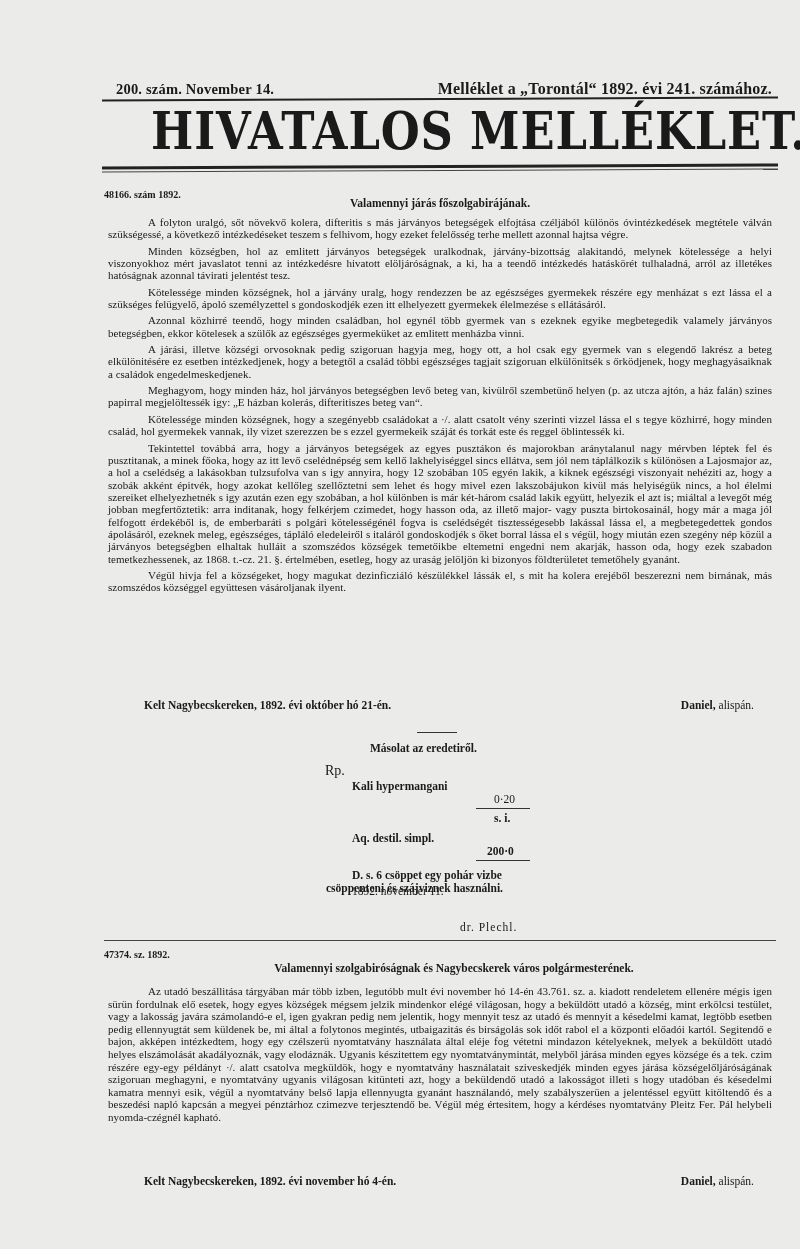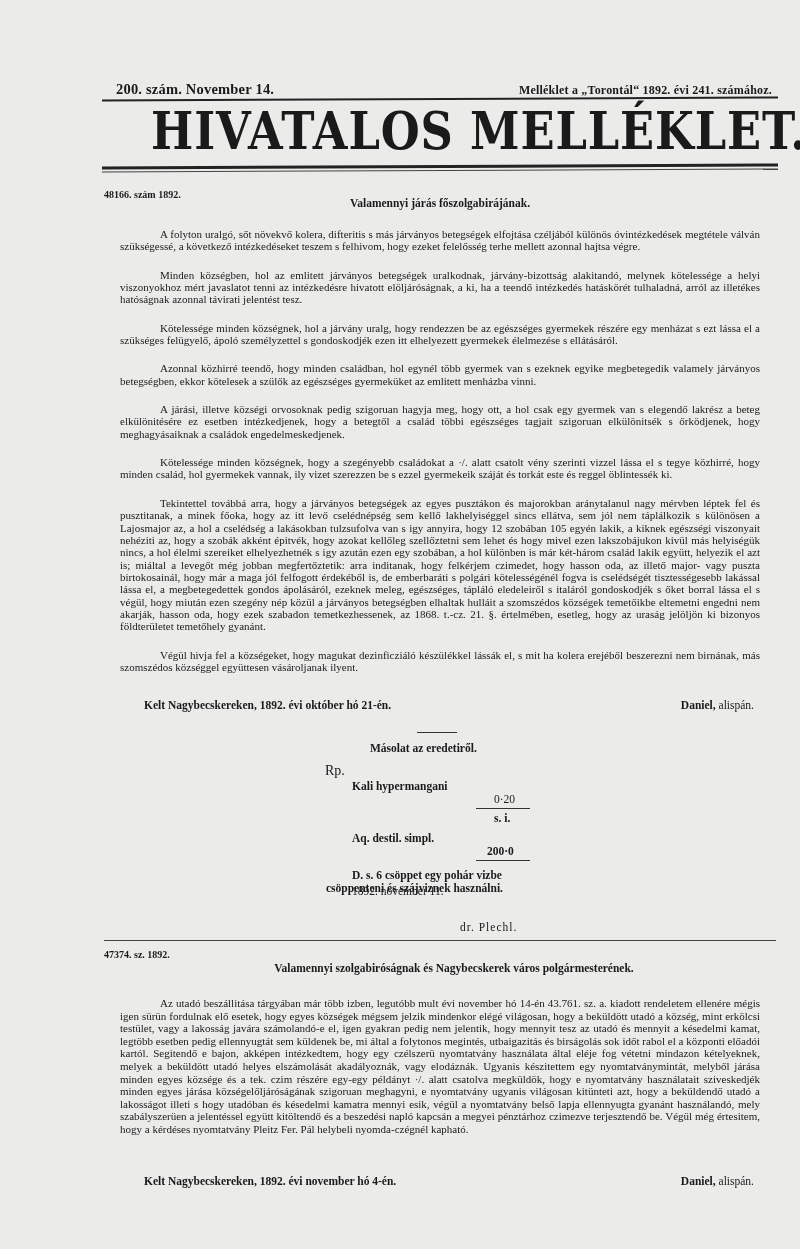--- a/index.html
+++ b/index.html
@@ -8,38 +8,38 @@
       background: #ebebea;
       font-family: "Liberation Serif", "DejaVu Serif", serif;
       color: #1a1a1a;
     }
     .page { position: relative; width: 800px; height: 956px; padding-left: 38px; }
     .masthead-top {
       position: absolute; left: 104px; top: 78px; width: 672px; height: 20px;
       font-weight: bold; font-size: 13px;
     }
     .masthead-top .left { position: absolute; left: 12px; bottom: 0; font-size: 14.5px; letter-spacing: 0.2px; }
-    .masthead-top .right { position: absolute; right: 4px; bottom: 0; font-size: 12px; letter-spacing: 0.2px; }
+    .masthead-top .right { position: absolute; right: 4px; bottom: 0; font-size: 16px; letter-spacing: 0.2px; }
     .rule1 { position: absolute; left: 102px; top: 98px; width: 676px; height: 2px; background: #222; transform: rotate(-0.25deg); }
     .title {
       position: absolute; left: 104px; top: 100px; width: 672px; height: 62px;
       font-family: "DejaVu Serif", serif; font-weight: bold;
       font-size: 52px; line-height: 62px; text-align: center;
       transform: scaleX(0.86); transform-origin: center; letter-spacing: 1px;
       white-space: nowrap;
     }
     .rule2 { position: absolute; left: 102px; top: 165px; width: 676px; height: 3px; background: #222; transform: rotate(-0.25deg); }
     .rule2b { position: absolute; left: 102px; top: 170px; width: 676px; height: 1px; background: #444; transform: rotate(-0.25deg); }
     .doc-no { position: absolute; left: 104px; font-size: 10px; font-weight: bold; }
     .addressee { position: absolute; left: 104px; width: 672px; text-align: center; font-size: 11.5px; font-weight: bold; }
     .body-text {
       position: absolute; left: 104px; width: 672px;
       font-size: 11px; line-height: 12.35px; text-align: justify;
     }
-    .body-text p { margin: 16px; text-indent: 40px; }
+    .body-text p { margin: 4px; text-indent: 40px; }
     .sig-line { position: absolute; left: 104px; width: 650px; font-size: 11.5px; }
     .sig-line .place { position: absolute; left: 40px; font-weight: bold; }
     .sig-line .sig { position: absolute; right: 0; }
     .sig-line .sig b { font-weight: bold; margin-left: 28px; }
     .short-rule { position: absolute; left: 417px; top: 732px; width: 40px; height: 1px; background: #333; }
     .rx { position: absolute; font-size: 11.5px; font-weight: bold; }
     .rx.n { font-weight: normal; }
     .rx-rule { position: absolute; height: 1px; background: #333; }
     .section-rule { position: absolute; left: 104px; top: 940px; width: 672px; height: 1px; background: #444; }
   </style>
@@ -59,20 +59,21 @@
 
   <div class="doc-no" style="top:189px;">48166. szám 1892.</div>
   <div class="addressee" style="top:197px;">Valamennyi járás főszolgabirájának.</div>
 
   <div class="body-text" style="top:212px;">
     <p>A folyton uralgó, sőt növekvő kolera, difteritis s más járványos betegségek elfojtása czéljából különös óvintézkedések megtétele válván szükségessé, a következő intézkedéseket teszem s felhivom, hogy ezeket felelősség terhe mellett azonnal hajtsa végre.</p>
     <p>Minden községben, hol az emlitett járványos betegségek uralkodnak, járvány-bizottság alakitandó, melynek kötelessége a helyi viszonyokhoz mért javaslatot tenni az intézkedésre hivatott elöljáróságnak, a ki, ha a teendő intézkedés hatáskörét tulhaladná, arról az illetékes hatóságnak azonnal távirati jelentést tesz.</p>
     <p>Kötelessége minden községnek, hol a járvány uralg, hogy rendezzen be az egészséges gyermekek részére egy menházat s ezt lássa el a szükséges felügyelő, ápoló személyzettel s gondoskodjék ezen itt elhelyezett gyermekek élelmezése s ellátásáról.</p>
     <p>Azonnal közhirré teendő, hogy minden családban, hol egynél több gyermek van s ezeknek egyike megbetegedik valamely járványos betegségben, ekkor kötelesek a szülők az egészséges gyermeküket az emlitett menházba vinni.</p>
     <p>A járási, illetve községi orvosoknak pedig szigoruan hagyja meg, hogy ott, a hol csak egy gyermek van s elegendő lakrész a beteg elkülönitésére ez esetben intézkedjenek, hogy a betegtől a család többi egészséges tagjait szigoruan elkülönitsék s őrködjenek, hogy meghagyásaiknak a családok engedelmeskedjenek.</p>
+    <p>Meghagyom, hogy minden ház, hol járványos betegségben levő beteg van, kivülről szembetünő helyen (p. az utcza ajtón, a ház falán) szines papirral megjelöltessék igy: „E házban kolerás, difteritiszes beteg van“.</p>
     <p>Kötelessége minden községnek, hogy a szegényebb családokat a ·/. alatt csatolt vény szerinti vizzel lássa el s tegye közhirré, hogy minden család, hol gyermekek vannak, ily vizet szerezzen be s ezzel gyermekeik száját és torkát este és reggel öblintessék ki.</p>
     <p>Tekintettel továbbá arra, hogy a járványos betegségek az egyes pusztákon és majorokban aránytalanul nagy mérvben léptek fel és pusztitanak, a minek főoka, hogy az itt levő cselédnépség sem kellő lakhelyiséggel sincs ellátva, sem jól nem táplálkozik s különösen a Lajosmajor az, a hol a cselédség a lakásokban tulzsufolva van s igy annyira, hogy 12 szobában 105 egyén lakik, a kiknek egészségi viszonyait nehéziti az, hogy a szobák akként épitvék, hogy azokat kellőleg szellőztetni sem lehet és hogy mivel ezen lakszobájukon kivül más helyiségük nincs, a hol élelmi szereiket elhelyezhetnék s igy azután ezen egy szobában, a hol különben is már két-három család lakik együtt, helyezik el azt is; miáltal a levegőt még jobban megfertőztetik: arra inditanak, hogy felkérjem czimedet, hogy hasson oda, az illető major- vagy puszta birtokosainál, hogy már a maga jól felfogott érdekéből is, de emberbaráti s polgári kötelességénél fogva is cselédségét tisztességesebb lakással lássa el, a megbetegedettek gondos ápolásáról, ezeknek meleg, egészséges, tápláló eledeleiről s italáról gondoskodjék s őket borral lássa el s végül, hogy miután ezen szegény nép közül a járványos betegségben elhaltak hulláit a szomszédos községek temetőikbe eltemetni engedni nem akarják, hasson oda, hogy ezek szabadon temetkezhessenek, az 1868. t.-cz. 21. §. értelmében, esetleg, hogy az uraság jelöljön ki bizonyos földterületet temetőhely gyanánt.</p>
     <p>Végül hivja fel a községeket, hogy magukat dezinficziáló készülékkel lássák el, s mit ha kolera erejéből beszerezni nem birnának, más szomszédos községgel együttesen vásároljanak ilyent.</p>
   </div>
 
   <div class="sig-line" style="top:699px;">
     <span class="place">Kelt Nagybecskereken, 1892. évi október hó 21-én.</span>
     <span class="sig">
       <b>Daniel,</b>
       <span>alispán.</span>

